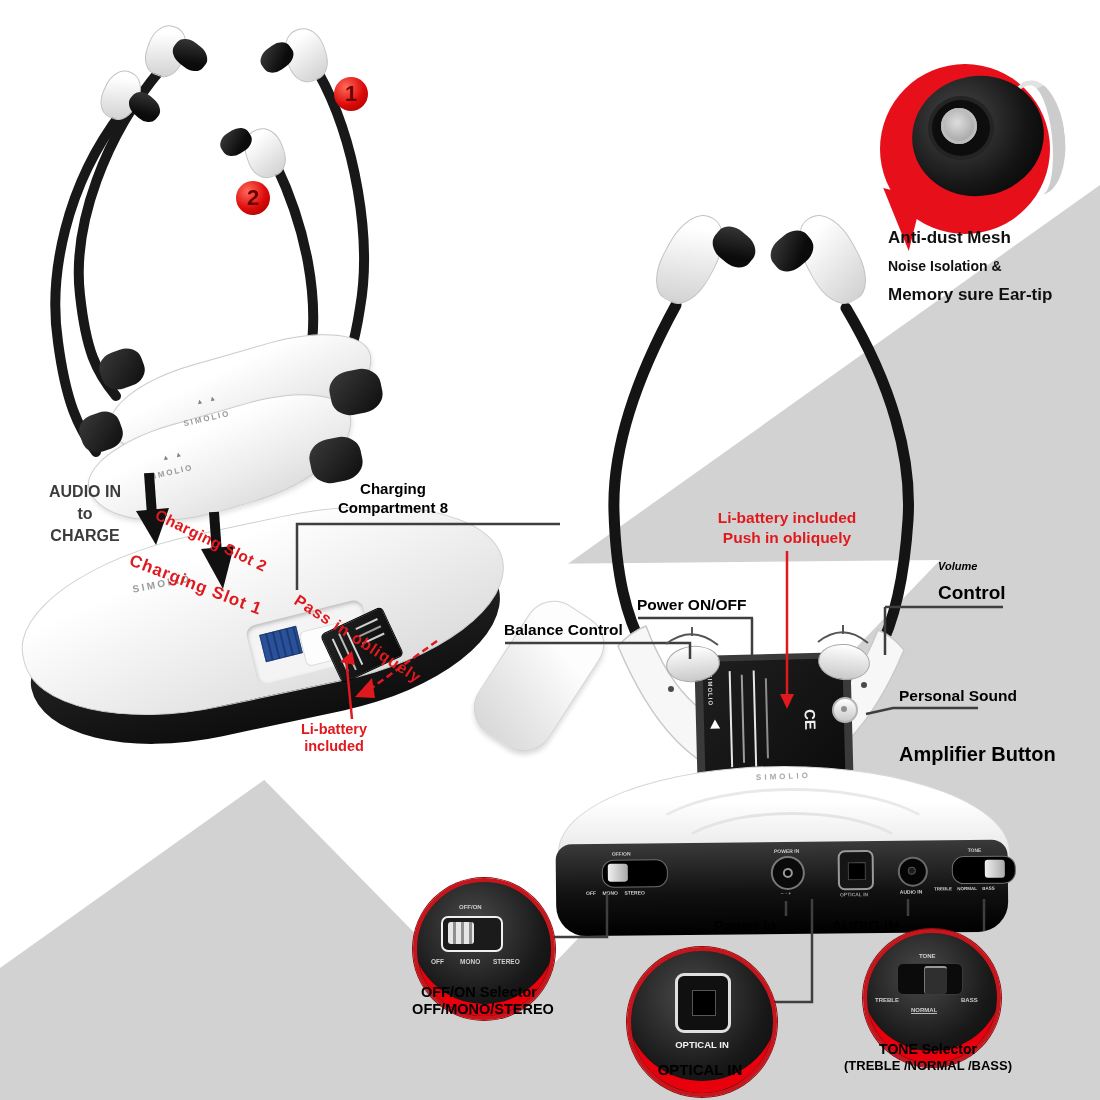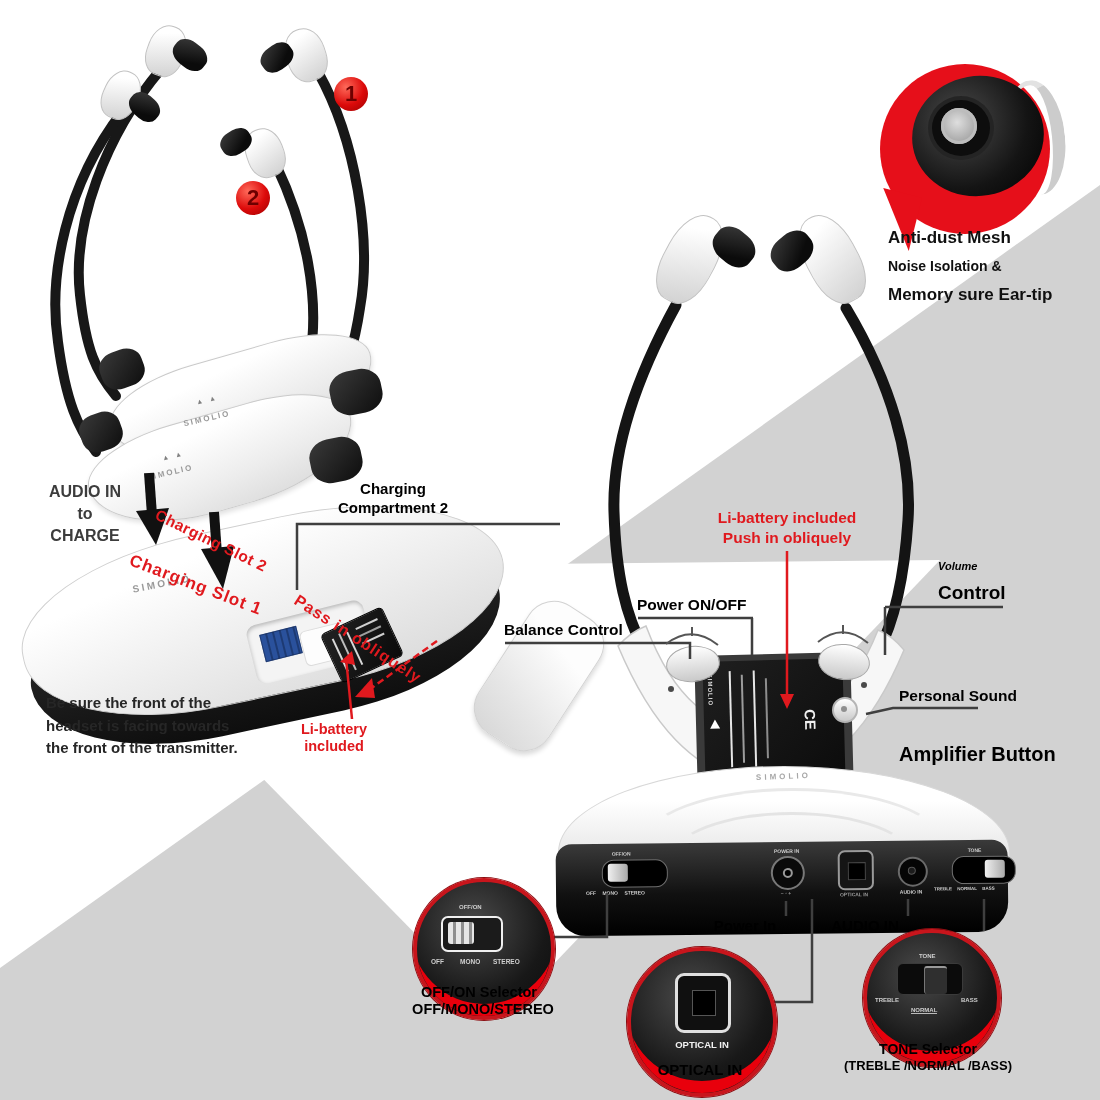--- a/index.html
+++ b/index.html
@@ -207,31 +207,26 @@
 
   <div class="txt ctr" style="left:30px;top:481px;width:110px;font-size:16px;line-height:22px;color:#3c3c3c;z-index:6;">
     <div>AUDIO IN</div>
     <div>to</div>
     <div>CHARGE</div>
   </div>
   <div class="txt red" style="left:156px;top:505px;font-size:15.5px;letter-spacing:.5px;transform:rotate(26deg);transform-origin:left center;z-index:6;">Charging Slot 2</div>
   <div class="txt red" style="left:130px;top:550px;font-size:17px;letter-spacing:1px;transform:rotate(21deg);transform-origin:left center;z-index:6;">Charging Slot 1</div>
   <div class="txt ctr" style="left:318px;top:479px;width:150px;font-size:15px;line-height:19px;z-index:6;">
     <div>Charging</div>
-    <div>Compartment 2</div>
+    <div>Compartment 8</div>
   </div>
   <div class="txt red" style="left:296px;top:589px;font-size:16px;letter-spacing:1px;transform:rotate(33deg);transform-origin:left center;z-index:6;">Pass in obliquely</div>
   <div class="txt red ctr" style="left:288px;top:721px;width:92px;font-size:14.5px;line-height:16.5px;z-index:6;">
     <div>Li-battery</div>
     <div>included</div>
-  </div>
-  <div class="txt" style="left:46px;top:692px;font-size:15px;line-height:22.5px;color:#262626;z-index:6;">
-    <div>Be sure the front of the</div>
-    <div>headset is facing towards</div>
-    <div>the front of the transmitter.</div>
   </div>
 
   <div class="txt" style="left:888px;top:228px;font-size:17px;color:#101010;z-index:6;">Anti-dust Mesh</div>
   <div class="txt" style="left:888px;top:258px;font-size:14px;color:#101010;z-index:6;">Noise Isolation &amp;</div>
   <div class="txt" style="left:888px;top:285px;font-size:17px;color:#101010;z-index:6;">Memory sure Ear-tip</div>
 
   <div class="txt red ctr" style="left:707px;top:509px;width:160px;font-size:15.5px;z-index:6;">Li-battery included</div>
   <div class="txt red ctr" style="left:707px;top:529px;width:160px;font-size:15.5px;z-index:6;">Push in obliquely</div>
   <div class="txt" style="left:504px;top:621px;font-size:15.5px;z-index:6;">Balance Control</div>
   <div class="txt" style="left:637px;top:596px;font-size:15.5px;z-index:6;">Power ON/OFF</div>

